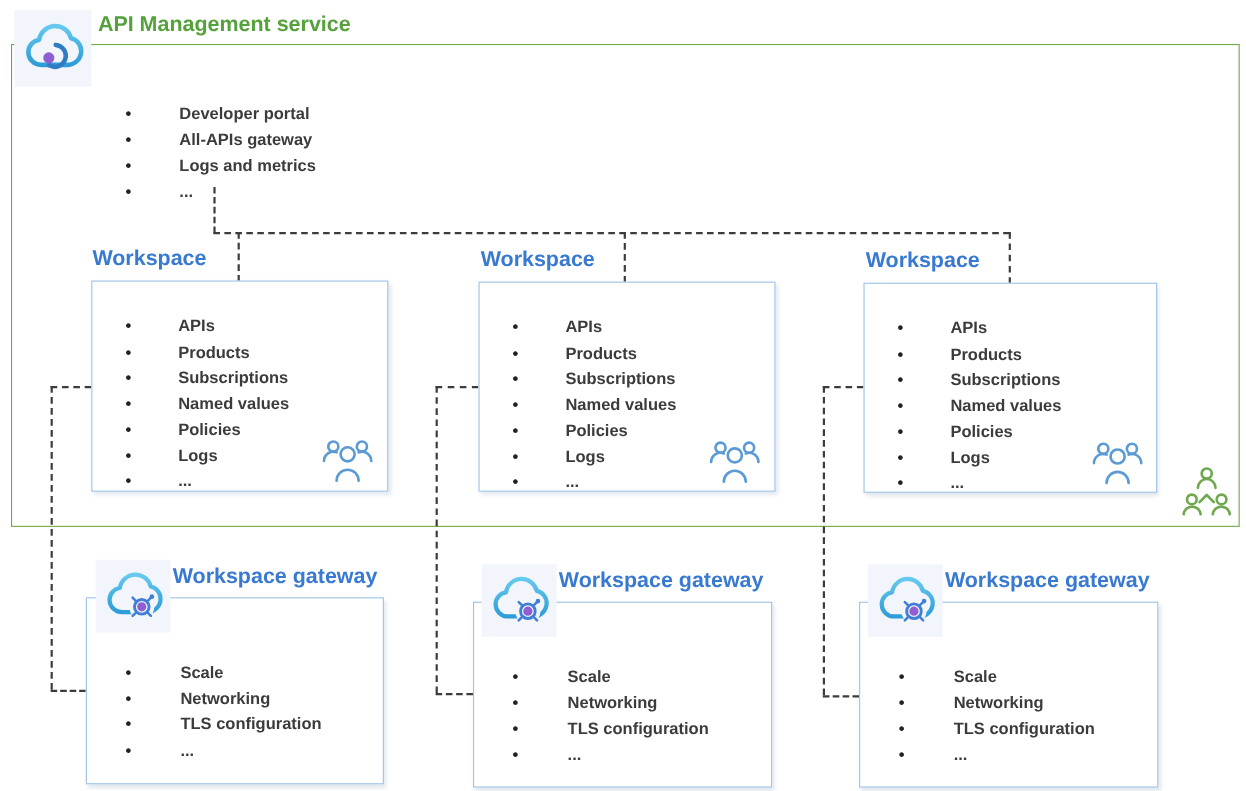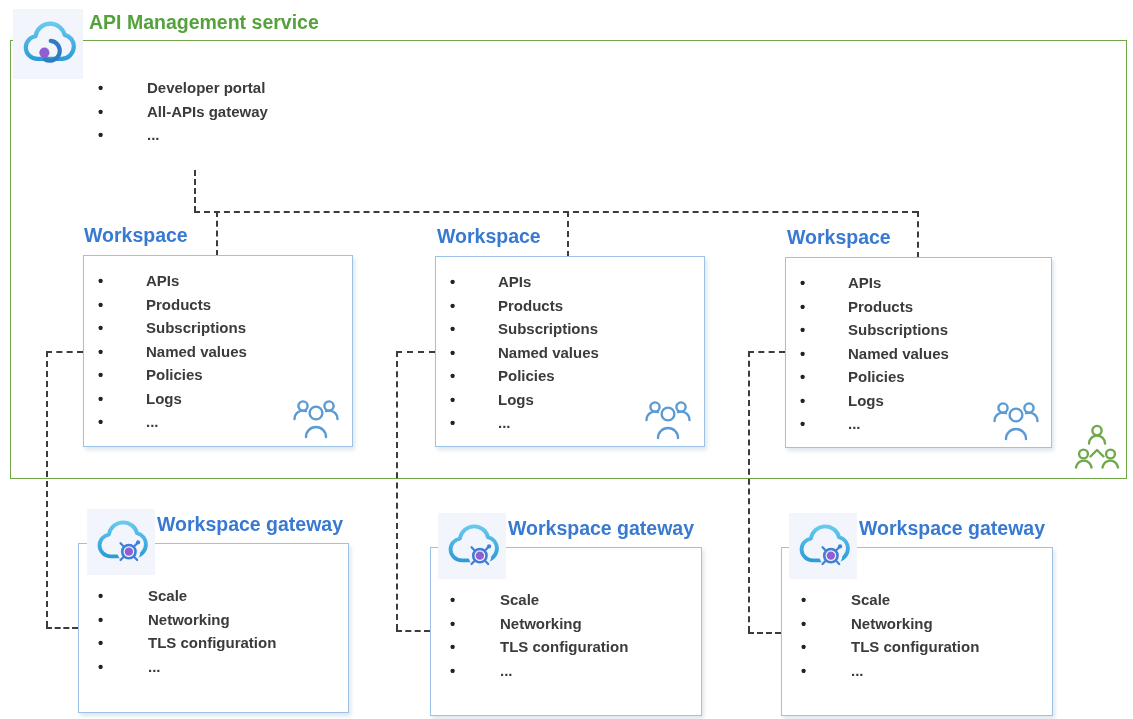--- a/index.html
+++ b/index.html
@@ -26,21 +26,21 @@
   
   .box {
     position:absolute; background:#ffffff; border:1.5px solid #9CC2E8;
     box-shadow:2px 3px 4px rgba(110,140,170,0.22); z-index:2;
   }
   .box-label {
     position:absolute; font-size:19.5px; color:#3879D1; white-space:nowrap; z-index:3;
   }
   
   .blist {
-    list-style:none; margin:0; padding:0; position:absolute; z-index:3;
+    list-style:none; margin:16px; padding:0; position:absolute; z-index:3;
     font-size:15px; color:#3B3B3B;
   }
   .blist li { position:relative; height:23.5px; line-height:23.5px; white-space:nowrap; }
   .blist li::before { content:"\2022"; position:absolute; font-size:15px; color:#222; }
   .service-list li { padding-left:59px; }
   .service-list li::before { left:10px; }
   .ws-list li { padding-left:55px; }
   .ws-list li::before { left:7px; }
   .gw-list li { padding-left:57px; }
   .gw-list li::before { left:7px; }
@@ -68,20 +68,21 @@
       <path d="M35 28.5 a11 11 0 1 1 -6.5 20.5" fill="none" stroke="#2F7CC5" stroke-width="4.6" stroke-linecap="round"></path>
       <circle cx="28" cy="41.5" r="5.6" fill="#8F5FD1"></circle>
     </svg>
   </div>
 
   <div class="service-title">API Management service</div>
 
   <ul class="blist service-list" style="left:88px; top:76px;">
     <li>Developer portal</li>
     <li>All-APIs gateway</li>
+    <li>Logs and metrics</li>
     <li>...</li>
   </ul>
 
   <div class="v-dash" style="left:194px; top:170px; height:42px;"></div>
   <div class="h-dash" style="left:194px; top:211px; width:724px;"></div>
   <div class="v-dash" style="left:216px; top:211px; height:45px;"></div>
   <div class="v-dash" style="left:567px; top:211px; height:46px;"></div>
   <div class="v-dash" style="left:917px; top:211px; height:47px;"></div>
 
   <div class="box-label" style="left:84px; top:224px;">Workspace</div>

